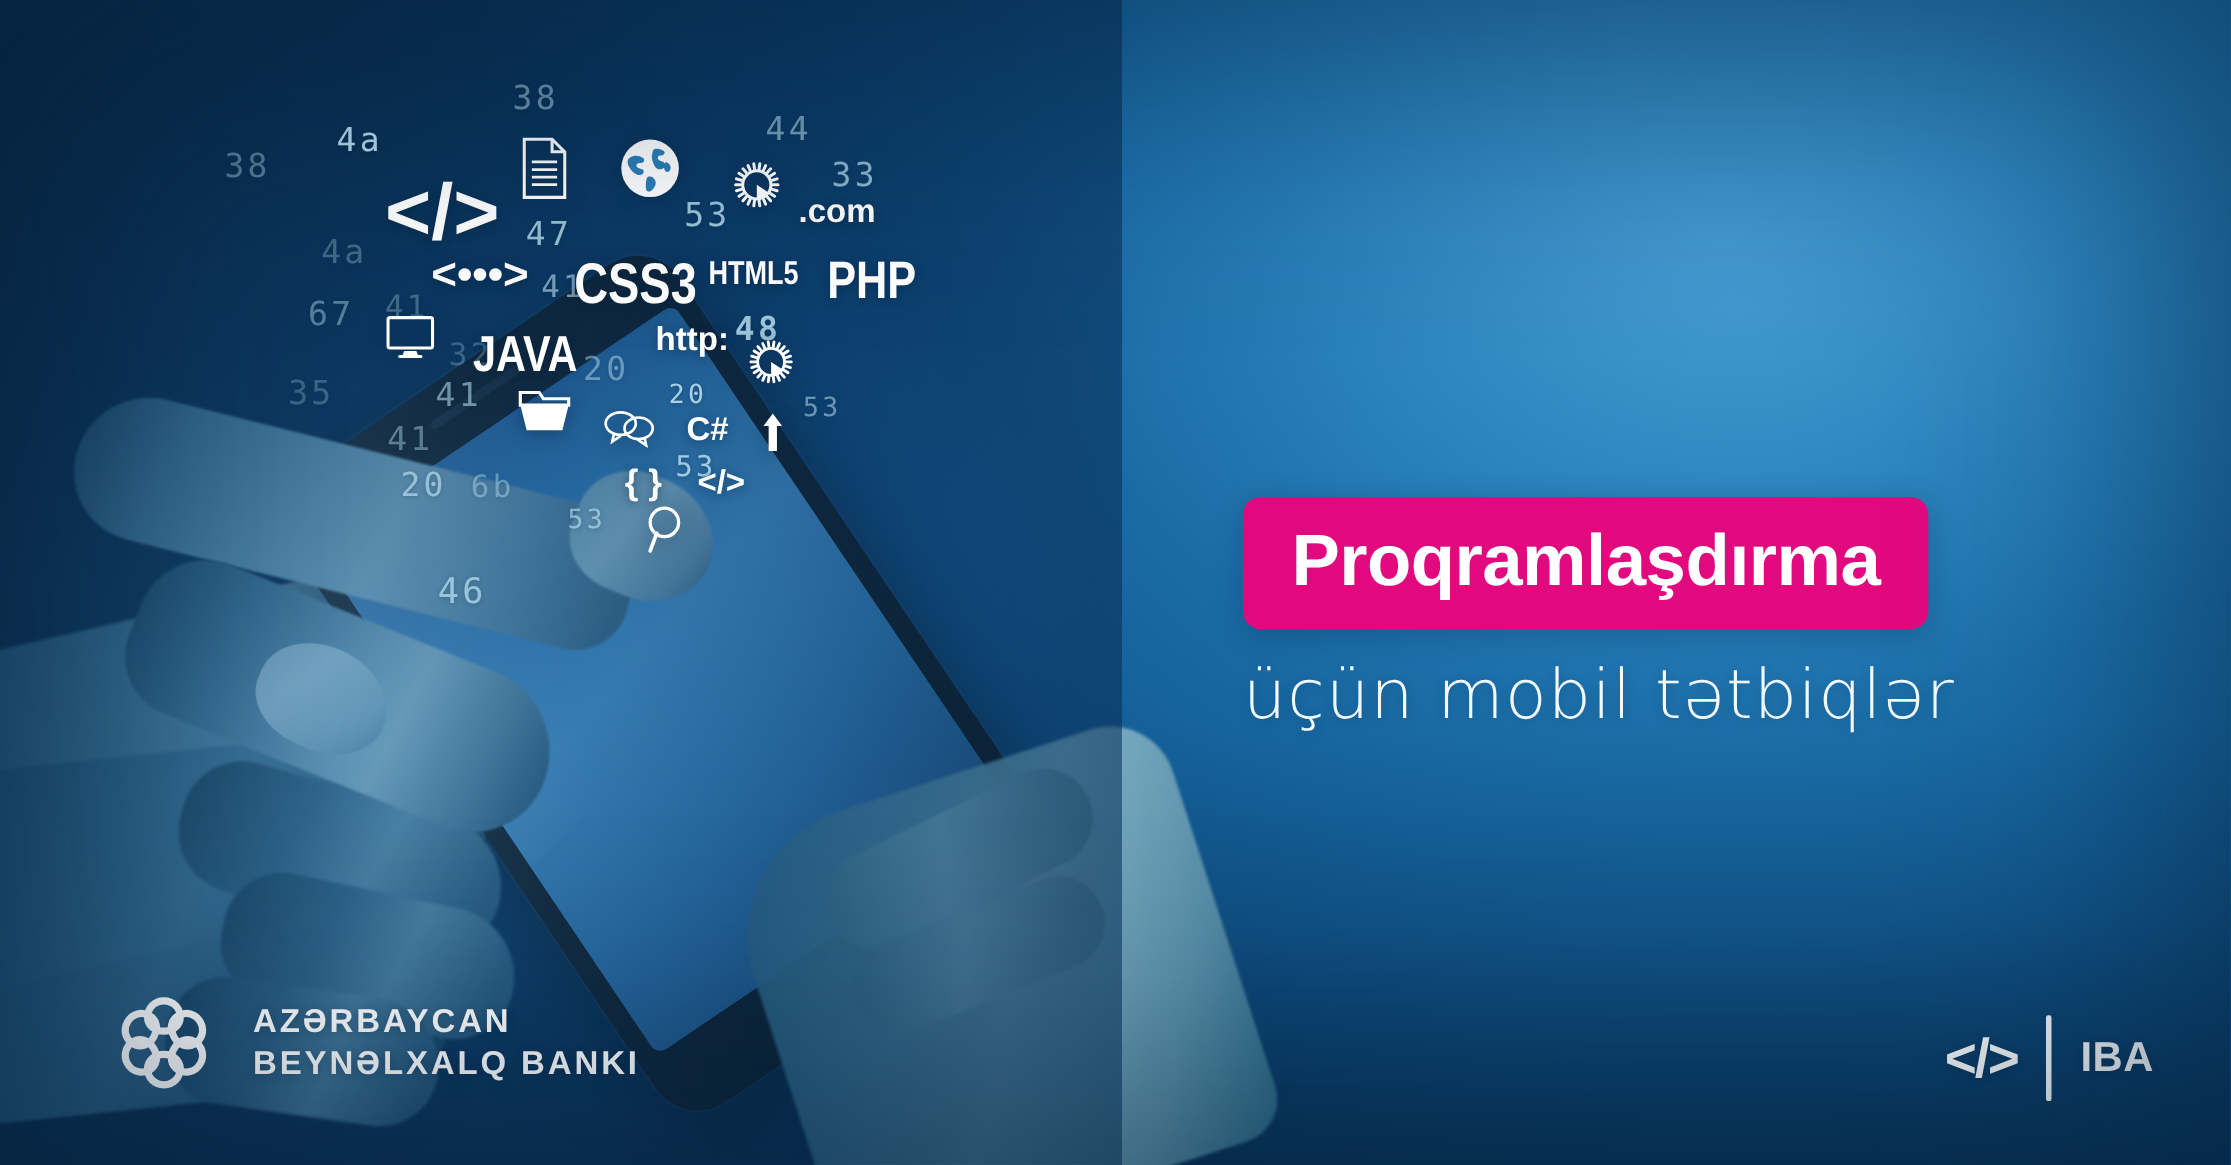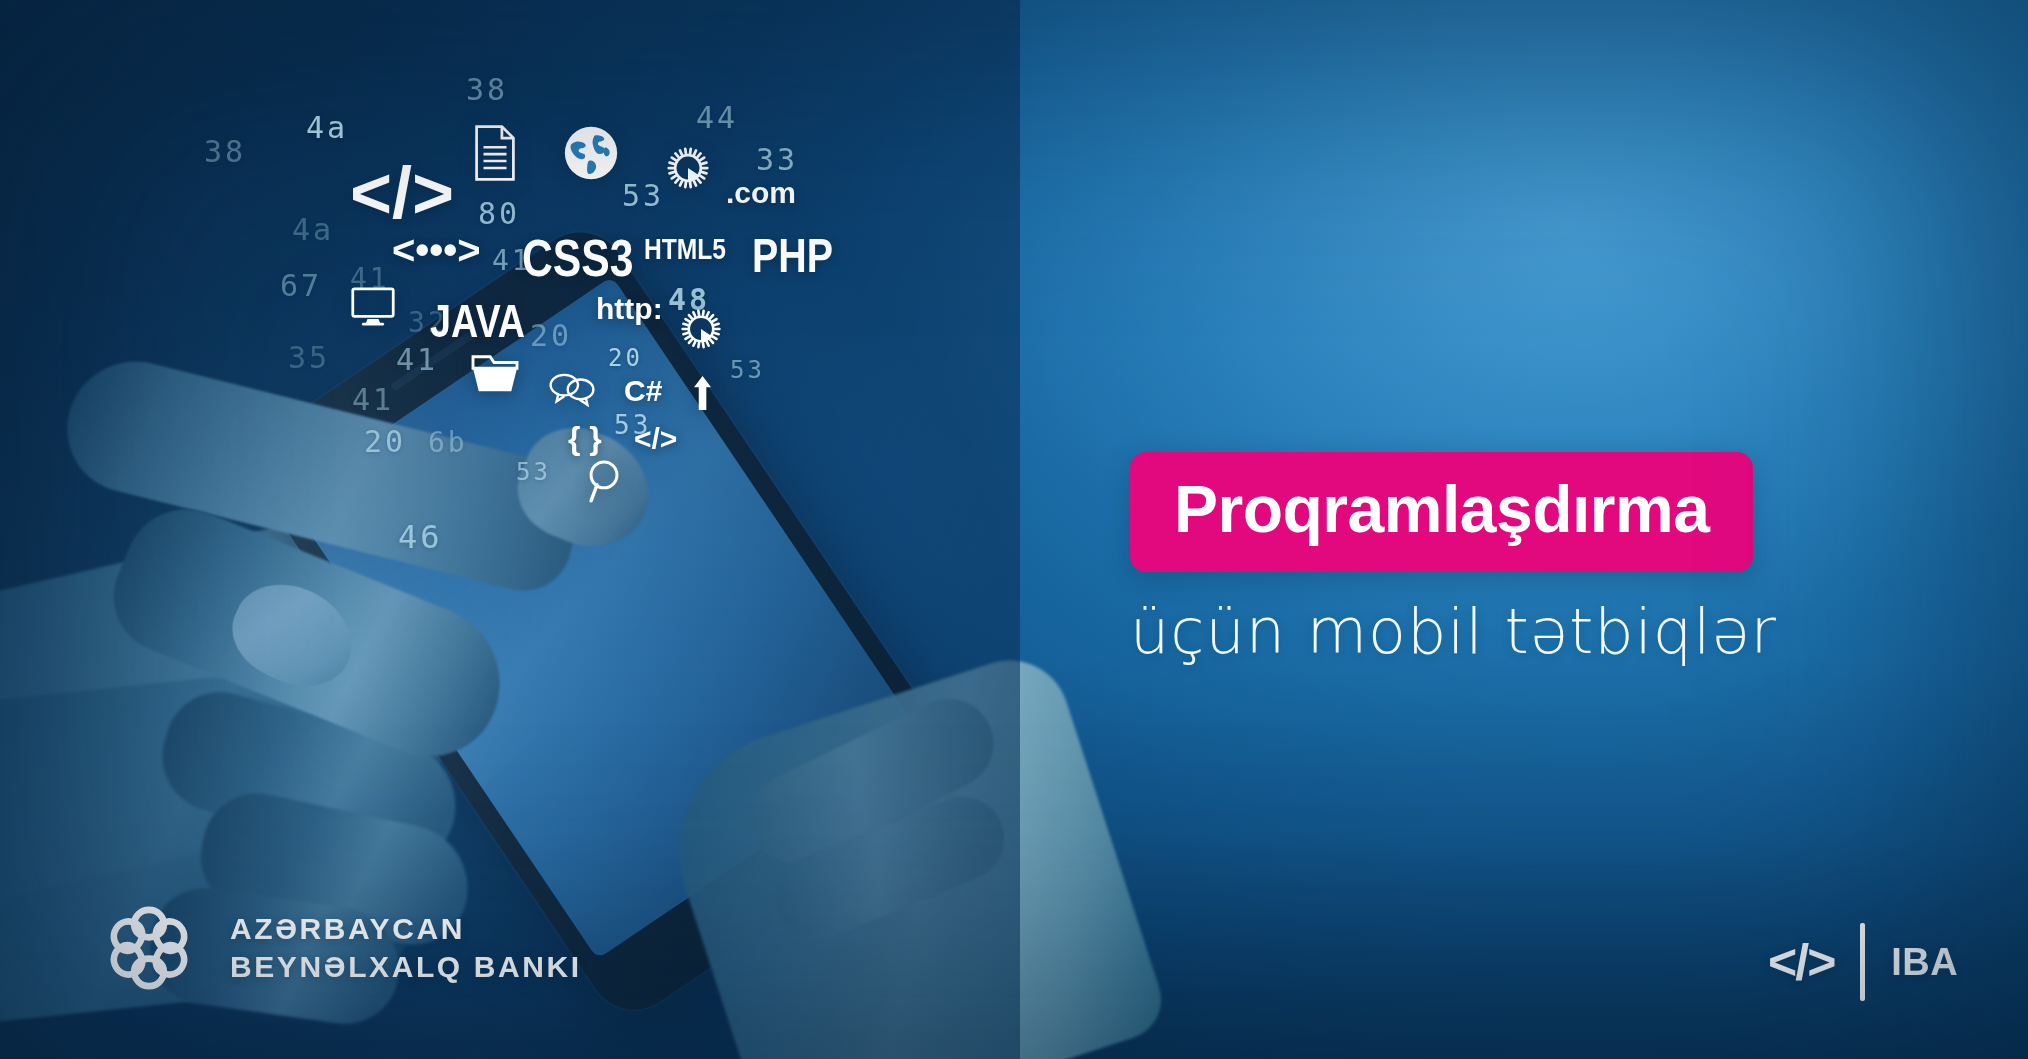--- a/index.html
+++ b/index.html
@@ -281,30 +281,30 @@
     <div class="photo-tint2"></div>
   </div>
 
   <div id="tech">
       <div class="num" style="left: 466px; top: 72px; font-size: 30px; opacity: 0.55;">38</div>
       <div class="num" style="left: 306px; top: 110px; font-size: 30px; opacity: 0.95;">4a</div>
       <div class="num" style="left: 204px; top: 134px; font-size: 30px; opacity: 0.42;">38</div>
       <div class="num" style="left: 696px; top: 100px; font-size: 30px; opacity: 0.6;">44</div>
       <div class="num" style="left: 756px; top: 142px; font-size: 30px; opacity: 0.72;">33</div>
       <div class="num" style="left: 622px; top: 178px; font-size: 30px; opacity: 0.8;">53</div>
-      <div class="num" style="left: 478px; top: 196px; font-size: 30px; opacity: 0.78;">80</div>
+      <div class="num" style="left: 478px; top: 196px; font-size: 30px; opacity: 0.78;">47</div>
       <div class="num" style="left: 292px; top: 212px; font-size: 30px; opacity: 0.3;">4a</div>
       <div class="num" style="left: 492px; top: 244px; font-size: 28px; opacity: 0.6;">41</div>
       <div class="num" style="left: 280px; top: 268px; font-size: 30px; opacity: 0.42;">67</div>
       <div class="num" style="left: 350px; top: 262px; font-size: 28px; opacity: 0.3;">41</div>
       <div class="num" style="left: 408px; top: 306px; font-size: 28px; opacity: 0.26;">32</div>
       <div class="num" style="left: 668px; top: 282px; font-size: 30px; opacity: 0.8; font-weight: bold;">48</div>
       <div class="num" style="left: 530px; top: 318px; font-size: 30px; opacity: 0.45;">20</div>
       <div class="num" style="left: 608px; top: 344px; font-size: 24px; opacity: 0.85;">20</div>
-      <div class="num" style="left: 288px; top: 340px; font-size: 30px; opacity: 0.26;">35</div>
+      <div class="num" style="left: 262px; top: 340px; font-size: 30px; opacity: 0.26;">35</div>
       <div class="num" style="left: 396px; top: 342px; font-size: 30px; opacity: 0.55;">41</div>
       <div class="num" style="left: 730px; top: 356px; font-size: 24px; opacity: 0.52;">53</div>
       <div class="num" style="left: 352px; top: 382px; font-size: 30px; opacity: 0.42;">41</div>
       <div class="num" style="left: 614px; top: 410px; font-size: 26px; opacity: 0.8;">53</div>
       <div class="num" style="left: 364px; top: 424px; font-size: 30px; opacity: 0.62;">20</div>
       <div class="num" style="left: 428px; top: 426px; font-size: 28px; opacity: 0.4;">6b</div>
       <div class="num" style="left: 516px; top: 458px; font-size: 24px; opacity: 0.6;">53</div>
       <div class="num" style="left: 398px; top: 518px; font-size: 32px; opacity: 0.68;">46</div>
       <div class="lbl" style="left: 350px; top: 152px; font-size: 72px; opacity: 1;">&lt;/&gt;</div>
       <div class="lbl" style="left: 392px; top: 228px; font-size: 40px; opacity: 1;">&lt;•••&gt;</div>

